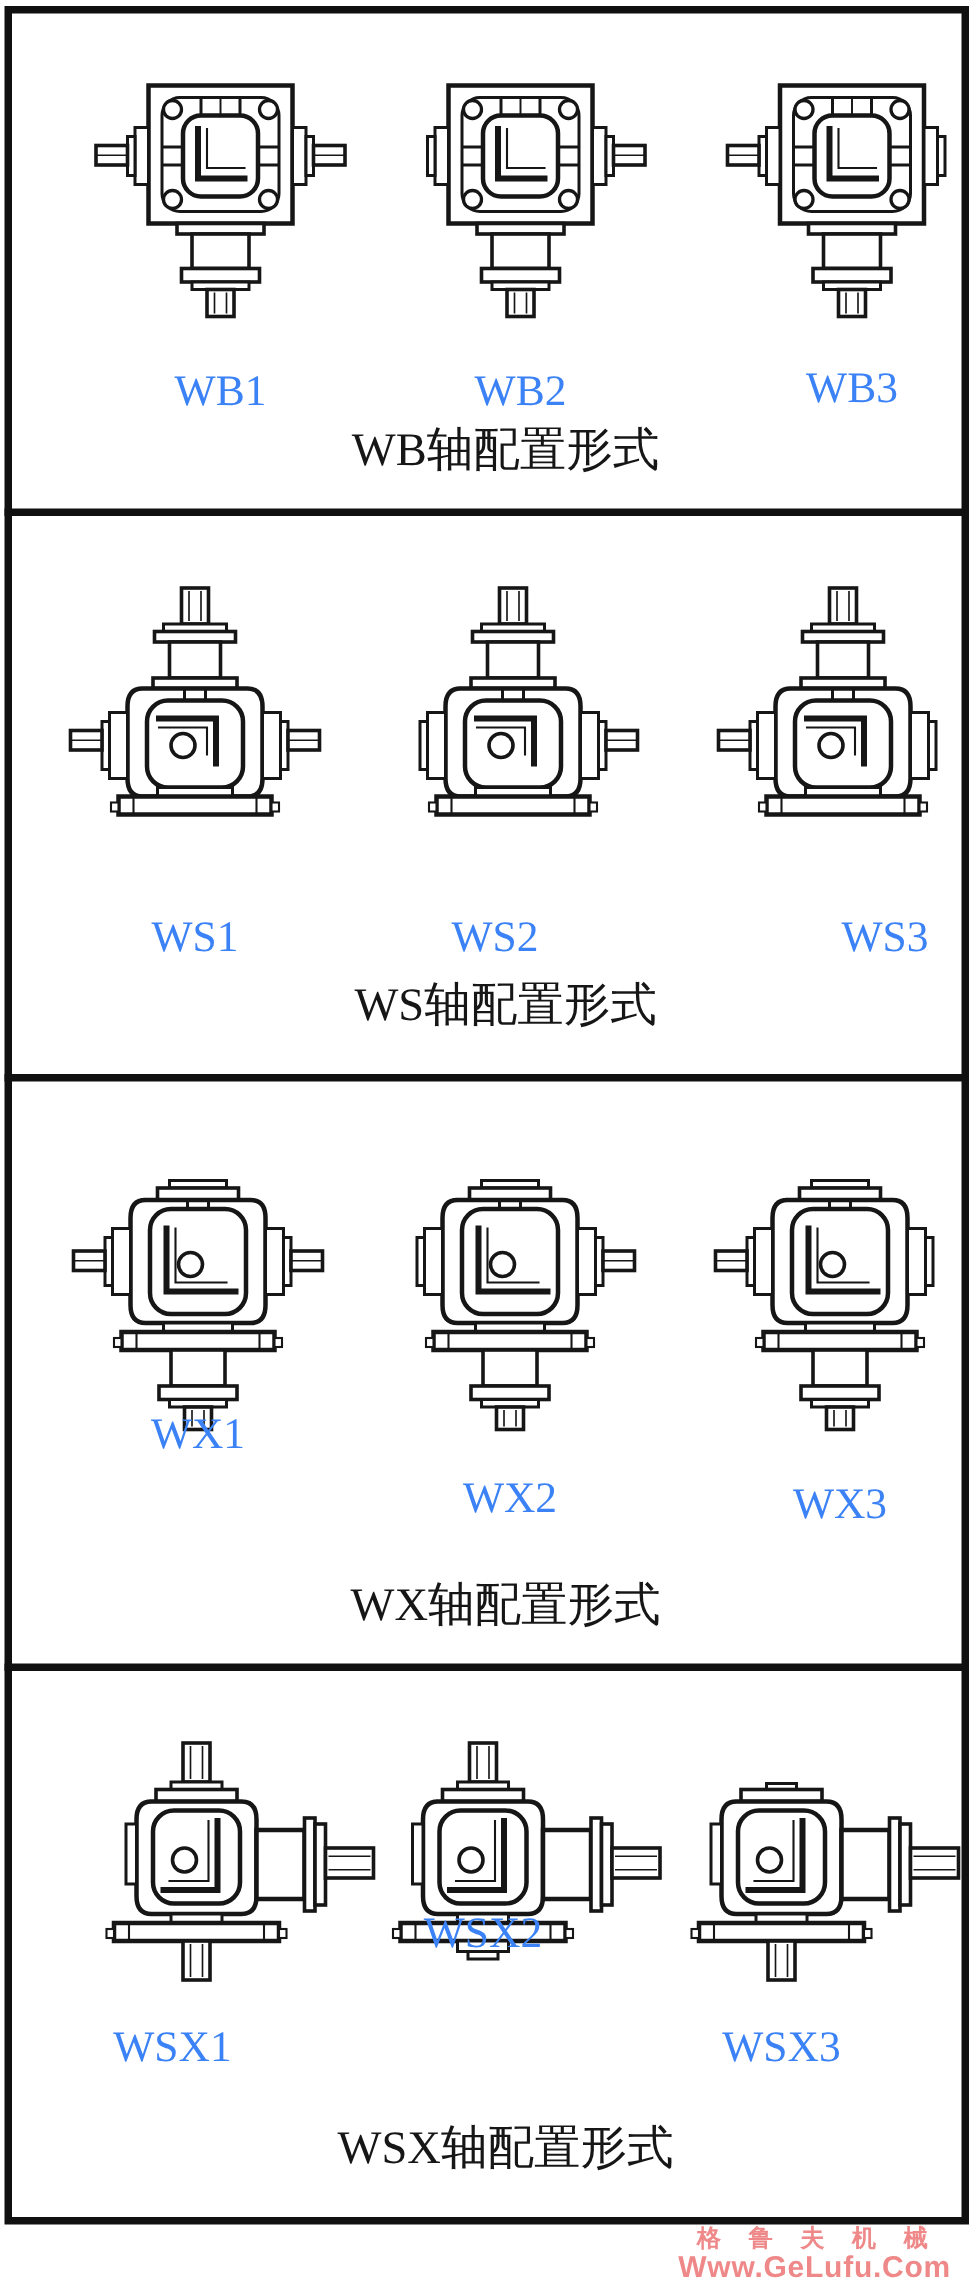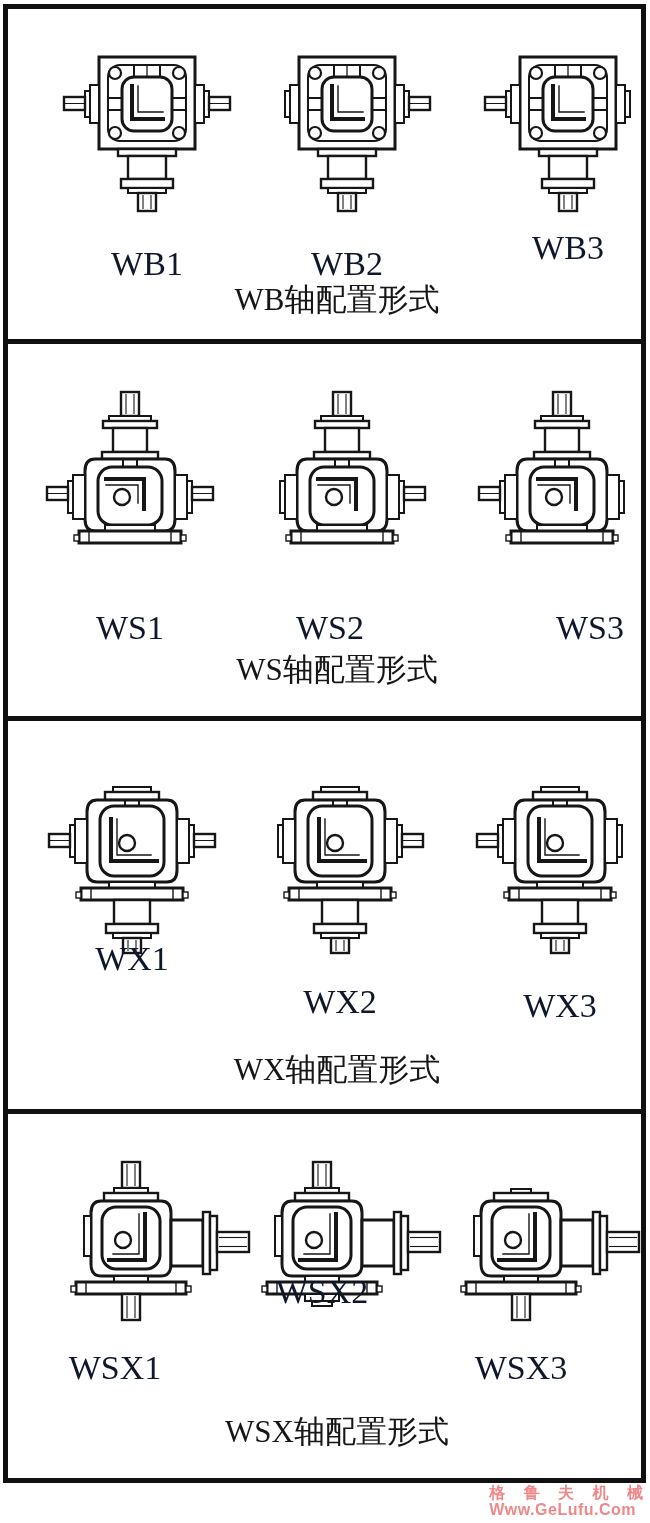--- a/index.html
+++ b/index.html
@@ -4,35 +4,35 @@
 <style>
   *{margin:0;padding:0;box-sizing:border-box}
   html,body{background:#fff}
   body{width:650px;height:1523px;position:relative;overflow:hidden;
        font-family:"Liberation Serif",serif;color:#161616}
   .frame{position:absolute;left:3px;top:4px;width:643px;height:1479px;border:5px solid #101010;background:#fff}
   .divider{position:absolute;left:3px;width:643px;height:5px;background:#101010}
   #div-1{top:339px}#div-2{top:716px}#div-3{top:1109px}
   .fig{position:absolute}
   .fig svg{display:block}
-  .lbl{position:absolute;transform:translateX(-50%);font-size:34px;white-space:nowrap;color:#0f172a}
+  .lbl{position:absolute;transform:translateX(-50%);font-size:29px;white-space:nowrap;color:#3b82f6}
   .cap{position:absolute;left:12px;width:650px;text-align:center;font-size:31px;white-space:nowrap;color:#161616}
   .cap-0{top:279px}.cap-1{top:649px}.cap-2{top:1049px}.cap-3{top:1411px}
-  .l-0-0{left:147px;top:245px}.l-0-1{left:347px;top:245px}.l-0-2{left:568px;top:229px}
+  .l-0-0{left:147px;top:245px}.l-0-1{left:347px;top:245px}.l-0-2{left:568px;top:243px}
   .l-1-0{left:130px;top:609px}.l-1-1{left:330px;top:609px}.l-1-2{left:590px;top:609px}
   .l-2-0{left:132px;top:940px}.l-2-1{left:340px;top:983px}.l-2-2{left:560px;top:987px}
   .l-3-0{left:115px;top:1349px}.l-3-1{left:322px;top:1273px}.l-3-2{left:521px;top:1349px}
   .f-0-0{left:62px;top:53px}.f-0-1{left:262px;top:53px}.f-0-2{left:483px;top:53px}
   .f-1-0{left:45px;top:390px}.f-1-1{left:257px;top:390px}.f-1-2{left:477px;top:390px}
   .f-2-0{left:47px;top:785px}.f-2-1{left:255px;top:785px}.f-2-2{left:475px;top:785px}
   .f-3-0{left:66px;top:1160px}.f-3-1{left:257px;top:1160px}.f-3-2{left:456px;top:1160px}
-  .wm{position:absolute;right:4px;top:1485px;text-align:left;line-height:1.05;
+  .wm{position:absolute;right:16px;top:1485px;text-align:center;line-height:1.05;
       font-family:"Liberation Sans",sans-serif;font-weight:bold}
   .wm-cn{font-size:16px;letter-spacing:7px;margin-right:-4px}
-  .wm-url{font-size:16px;letter-spacing:.5px}
+  .wm-url{font-size:20px;letter-spacing:.5px}
 </style>
 </head>
 <body>
 
 <div class="frame"></div>
 <div class="divider" id="div-1"></div>
 <div class="divider" id="div-2"></div>
 <div class="divider" id="div-3"></div>
 
 <div>

